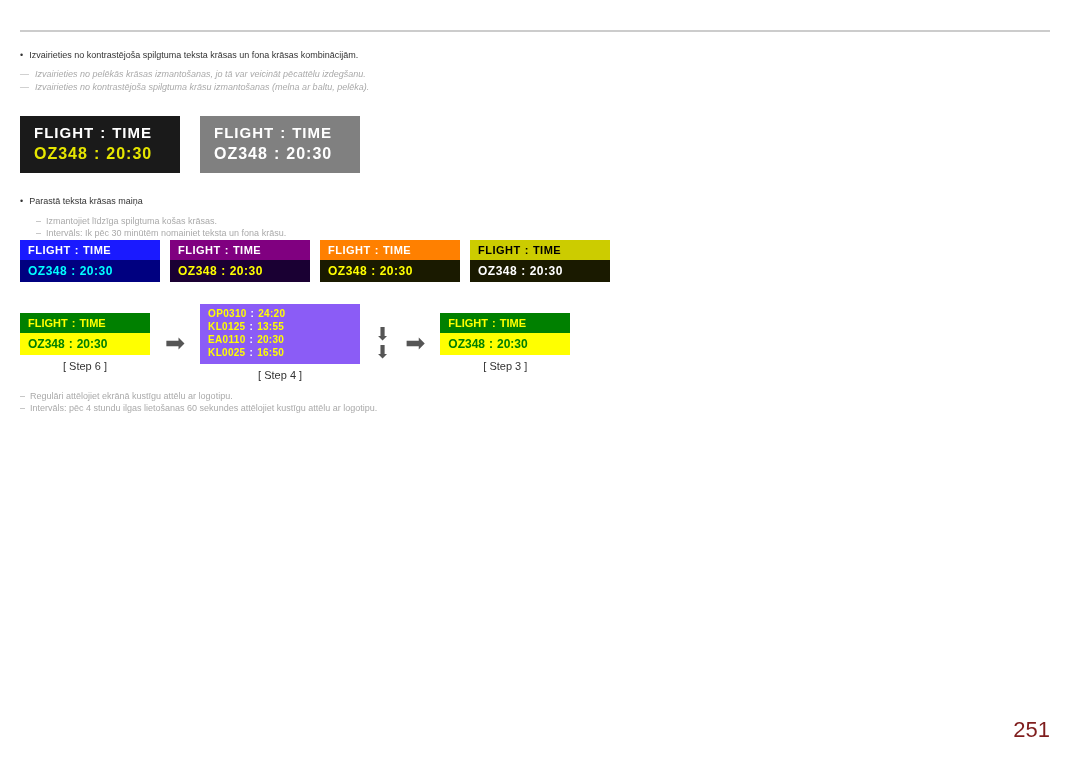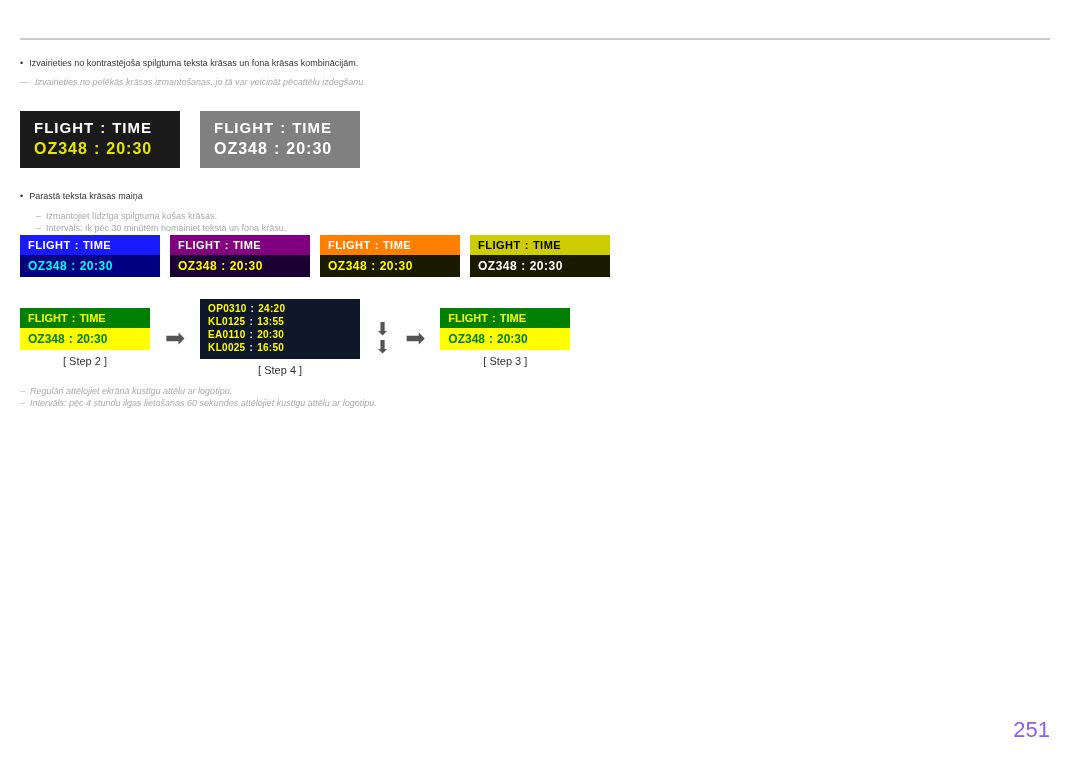--- a/index.html
+++ b/index.html
@@ -42,21 +42,21 @@
     }
 
     .sidebar-dash {
       color: #666;
       font-size: 8px;
       margin-right: 3px;
     }
 
     .main-content {
       flex: 1;
-      padding: 38px 30px 20px 20px;
+      padding: 30px 30px 20px 20px;
       display: flex;
       flex-direction: column;
       gap: 0;
     }
 
     .top-line {
       width: 100%;
       height: 2px;
       background: #ccc;
       margin-bottom: 18px;
@@ -375,21 +375,21 @@
     }
 
     
     .step1-board .top-row { background: #008000; }
     .step1-board .top-row span { color: #ffff00; }
     .step1-board .bottom-row { background: #ffff00; }
     .step1-board .bottom-row span { color: #008000; }
 
     
     .step2-board {
-      background: #0f172a;
+      background: #8b5cf6;
       padding: 4px 8px;
       min-width: 160px;
     }
 
     .step2-board .flight-row {
       display: flex;
       align-items: center;
       gap: 4px;
       margin-bottom: 2px;
     }
@@ -434,60 +434,60 @@
 
     .arrow-double span {
       font-size: 18px;
       color: #555;
       line-height: 1;
     }
 
     .bottom-dash-list {
       list-style: none;
       margin-top: 5px;
-      font-style: italic;
     }
 
     .bottom-dash-list li {
       font-size: 9px;
       color: #aaa;
       display: flex;
       align-items: flex-start;
       margin-bottom: 2px;
     }
 
     .bottom-dash-list li::before {
       content: '–';
       margin-right: 5px;
     }
 
     .page-number {
       position: absolute;
       bottom: 20px;
       right: 30px;
       font-size: 22px;
-      color: #8b5cf6;
+      color: #7f1d1d;
       font-weight: 300;
     }
   </style>
 </head>
 <body>
 
 <div class="page-container">
 
 
   <div class="main-content">
     <div class="top-line"></div>
 
     <ul class="bullet-list">
       <li>Izvairieties no kontrastējoša spilgtuma teksta krāsas un fona krāsas kombinācijām.</li>
     </ul>
 
     <ul class="dash-list">
       <li>Izvairieties no pelēkās krāsas izmantošanas, jo tā var veicināt pēcattēlu izdegšanu.</li>
+      <li>Izvairieties no kontrastējoša spilgtuma krāsu izmantošanas (melna ar baltu, pelēka).</li>
     </ul>
 
     <div class="flight-boards-row">
 
       <div class="flight-board board-black">
         <div class="row1">
           <span>FLIGHT</span>
           <span class="colon">:</span>
           <span>TIME</span>
         </div>
@@ -587,21 +587,21 @@
               <span>FLIGHT</span>
               <span>:</span>
               <span>TIME</span>
             </div>
             <div class="bottom-row">
               <span>OZ348</span>
               <span>:</span>
               <span>20:30</span>
             </div>
           </div>
-          <div class="step-label">[ Step 2 ]</div>
+          <div class="step-label">[ Step 6 ]</div>
         </div>
 
         <div class="arrow-icon">➡</div>
 
         <div class="step-item">
           <div class="step2-board">
             <div class="flight-row">
               <span class="hl">OP0310</span>
               <span class="wh"> : </span>
               <span class="hl">24:20</span>

